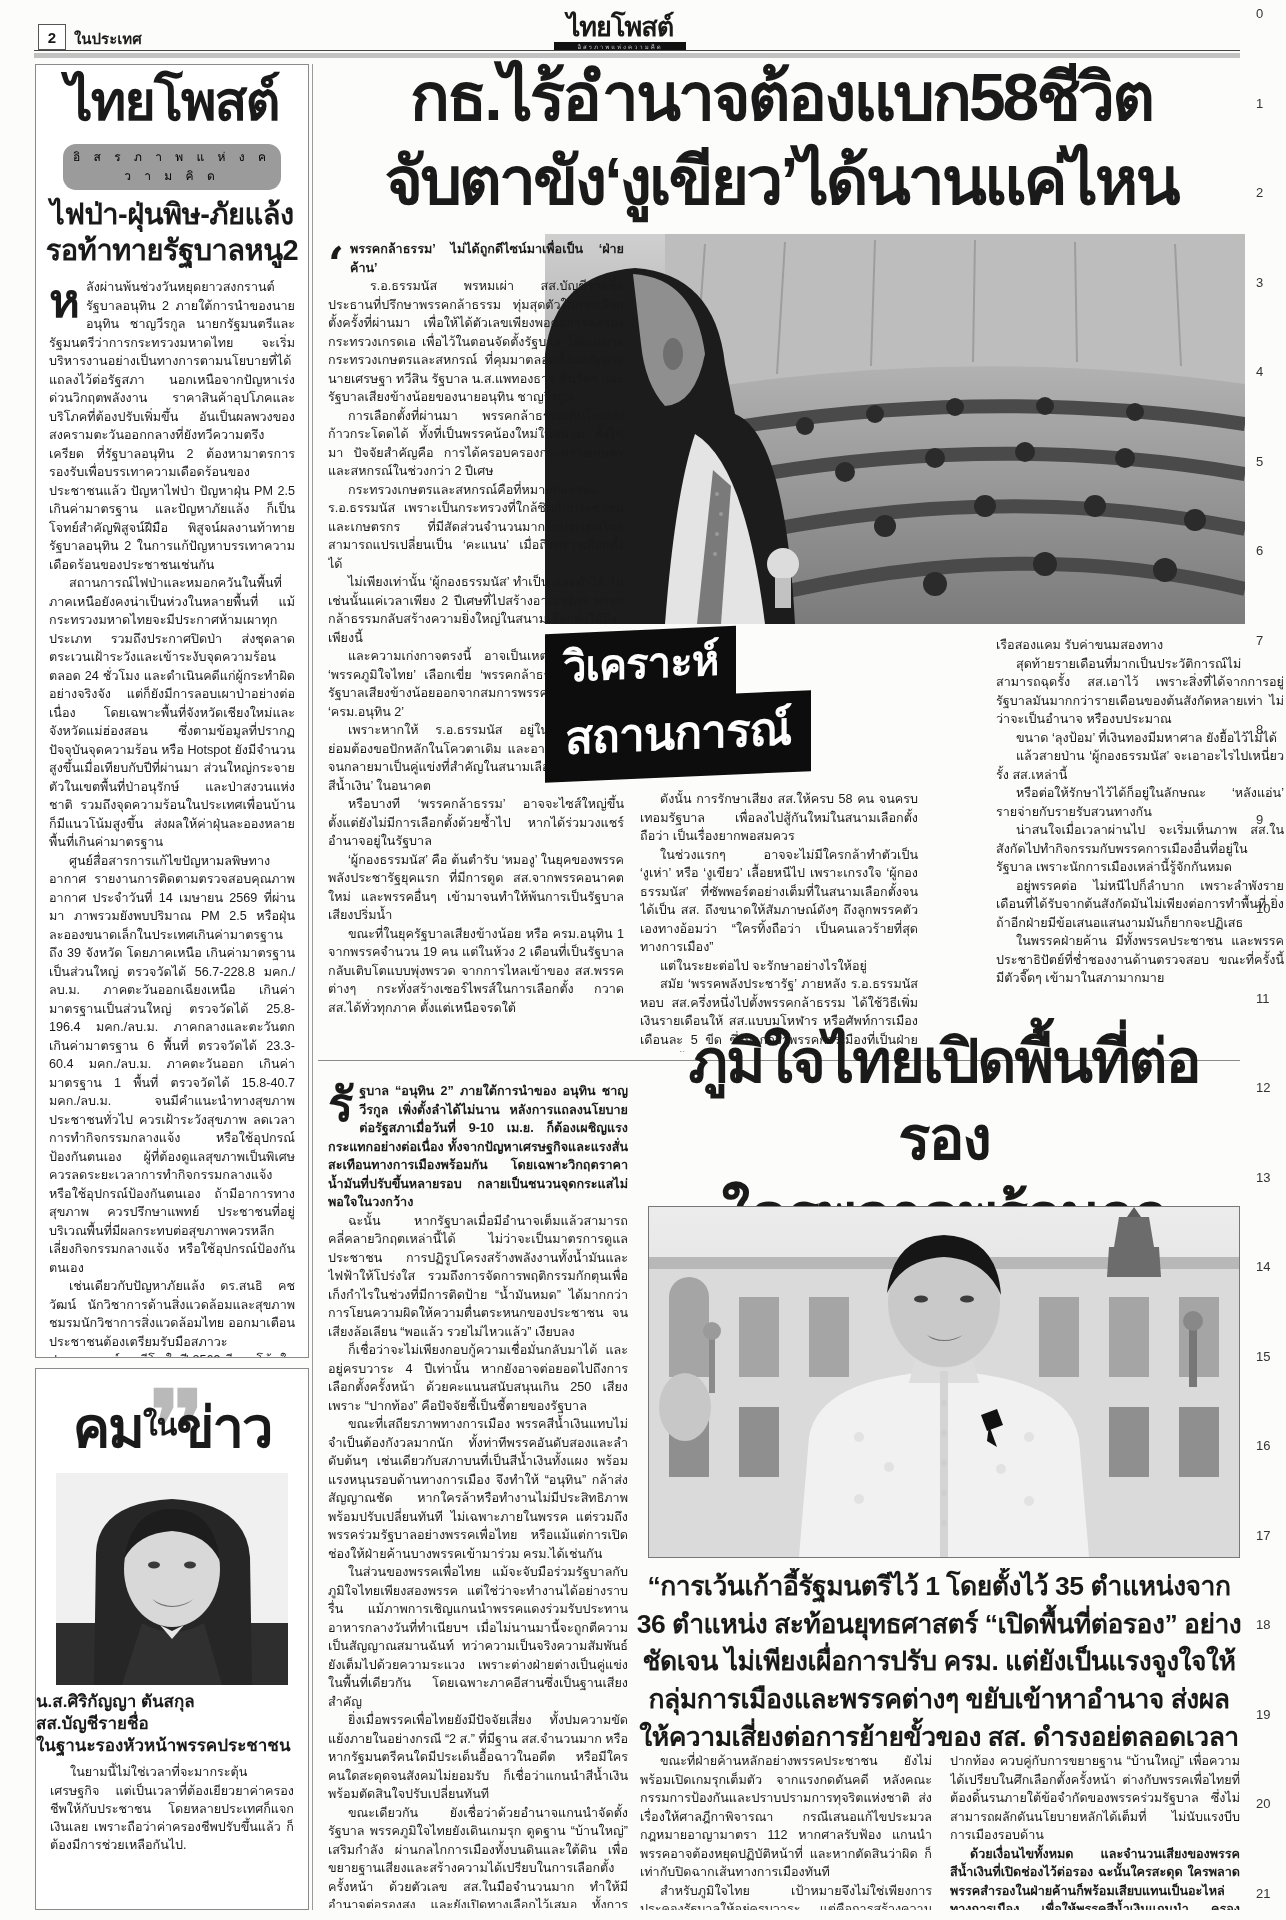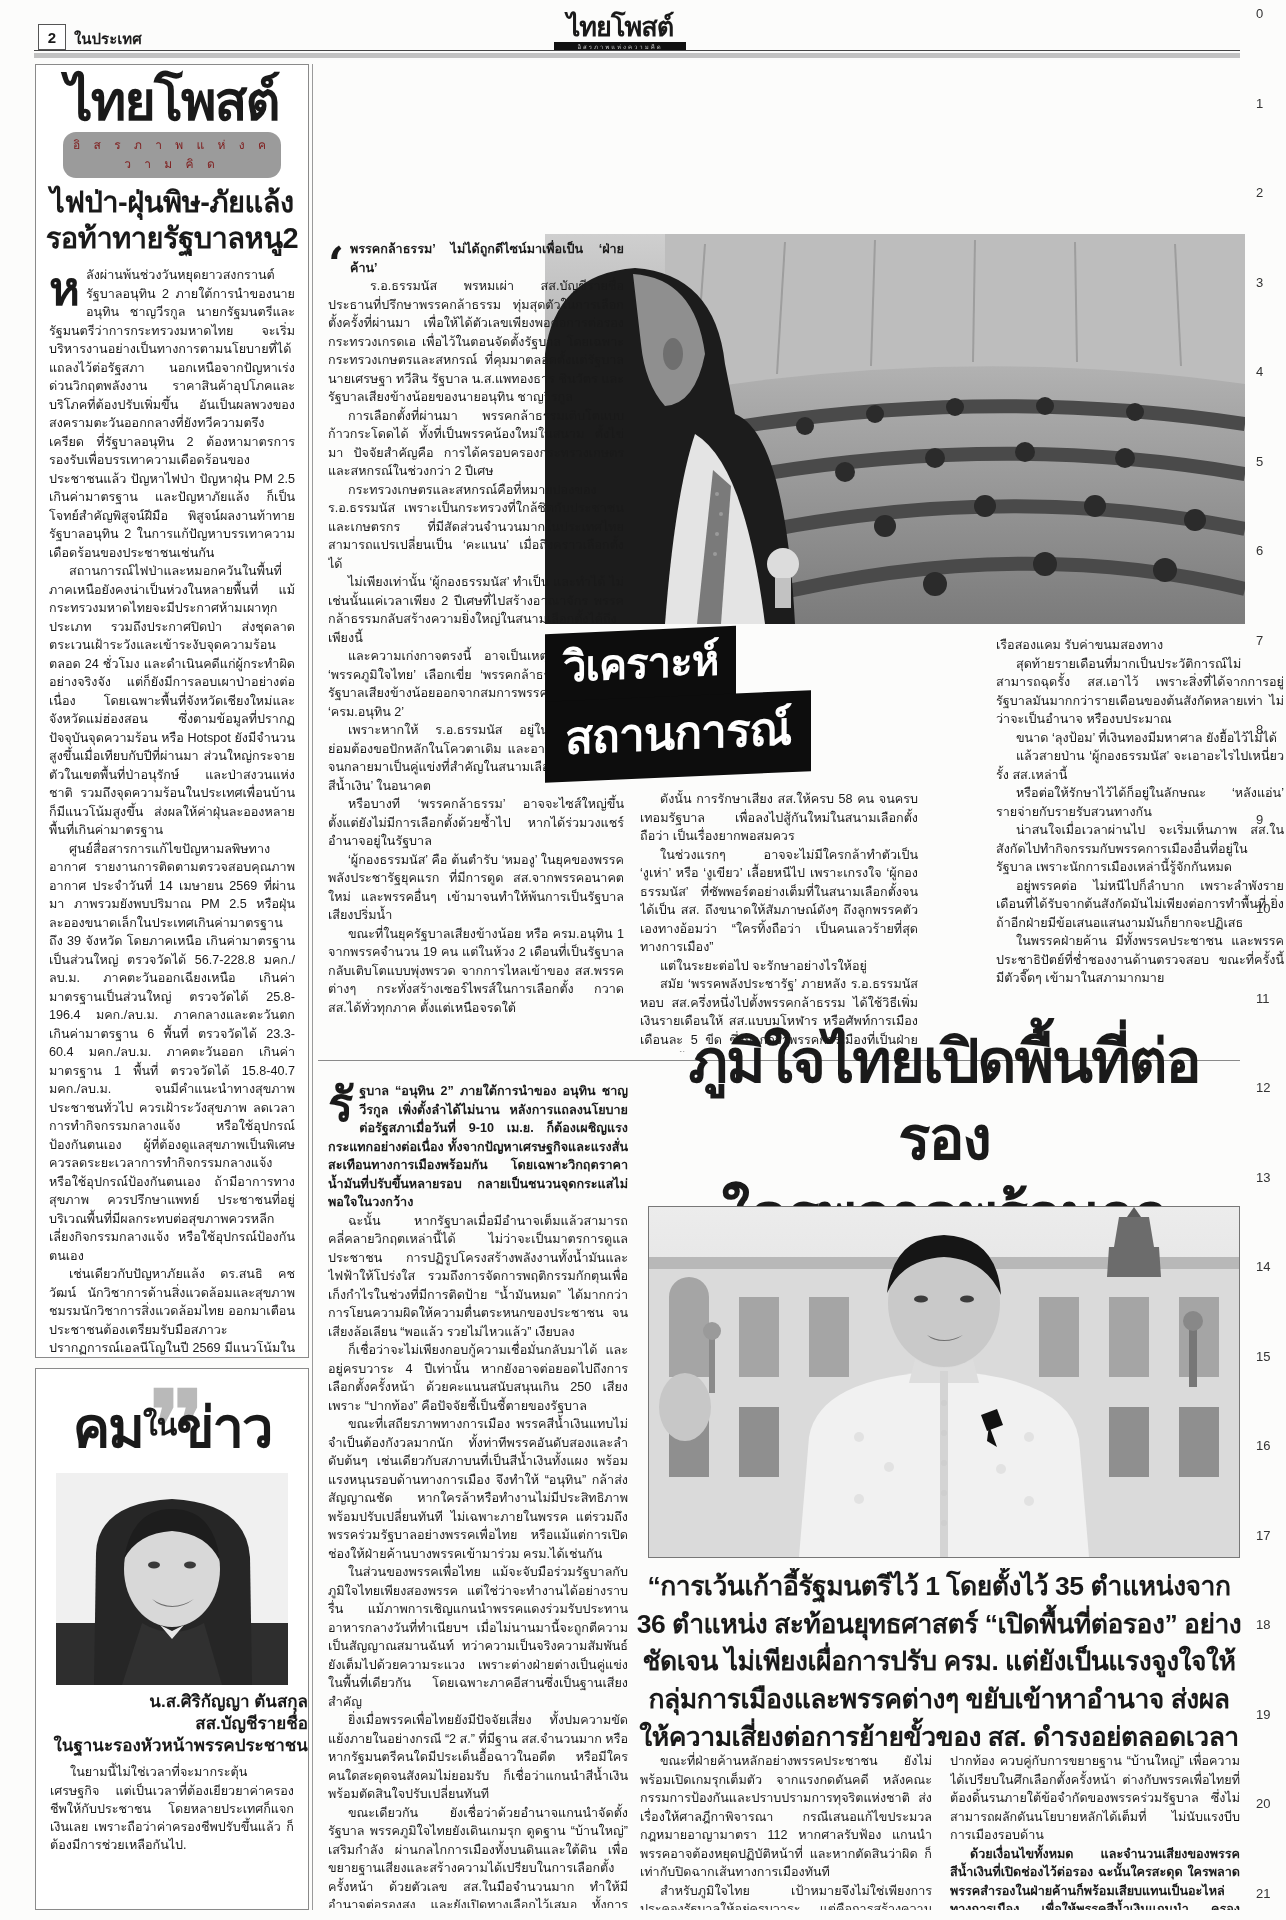--- a/index.html
+++ b/index.html
@@ -13,35 +13,35 @@
   .masthead .mh-title{font-size:27px;font-weight:900;letter-spacing:-1px;line-height:1;}
   .masthead .mh-bar{width:132px;height:9px;background:#111;margin:1px auto 0;display:flex;align-items:center;justify-content:center;}
   .masthead .mh-tag{font-size:6px;color:#cfcfcf;letter-spacing:2px;line-height:1;}
   .rule-thin{position:absolute;left:34px;right:46px;top:50px;height:1px;background:#444;}
   .rule-thick{position:absolute;left:34px;right:46px;top:53px;height:5px;background:#c2c2c2;}
   
   .ruler-mark{position:absolute;left:1256px;width:26px;text-align:left;font-size:13px;color:#333;}
   
   .box1{position:absolute;left:35px;top:64px;width:272px;height:1292px;border:1px solid #8a8a8a;background:#fff;overflow:hidden;}
   .logo-big{font-size:54px;font-weight:900;text-align:center;letter-spacing:-2px;line-height:1.05;margin-top:8px;}
-  .logo-pill{width:218px;margin:2px auto 6px;background:#9b9b9b;border-radius:13px;color:#7f1d1d;
+  .logo-pill{width:218px;margin:14px auto 6px;background:#9b9b9b;border-radius:13px;color:#000000;
         font-size:12px;letter-spacing:5px;text-align:center;padding:3px 0 5px;}
   .left-headline{font-size:29px;font-weight:800;text-align:center;line-height:1.25;letter-spacing:-0.5px;}
   .editorial{padding:10px 13px 0;font-size:12.6px;line-height:1.47;text-align:justify;}
   .editorial p{margin:0;text-indent:20px;}
   .editorial p.nofirst{text-indent:0;}
   .dropcap{float:left;font-size:47px;line-height:.82;font-weight:bold;padding:4px 6px 0 0;}
   .box2{position:absolute;left:35px;top:1368px;width:272px;height:540px;border:1px solid #8a8a8a;background:#fff;overflow:hidden;}
   .komkao{position:relative;text-align:center;margin-top:14px;height:86px;}
   .komkao .bigq{position:absolute;left:50%;top:-8px;transform:translateX(-42%);font-size:110px;color:#b9b9b9;
         font-family:"DejaVu Serif",serif;line-height:1;}
   .komkao .t1,.komkao .t3{font-size:56px;font-weight:900;position:relative;letter-spacing:-2px;}
   .komkao .t2{font-size:30px;font-weight:800;position:relative;top:-12px;letter-spacing:-1px;}
   .kphoto{margin:4px auto 0;width:232px;height:212px;position:relative;overflow:hidden;}
-  .kcap{text-align:right;font-weight:800;font-size:17px;line-height:1.3;margin-top:6px;}
+  .kcap{text-align:left;font-weight:800;font-size:17px;line-height:1.3;margin-top:6px;}
   .kquote{font-size:12.6px;line-height:1.45;text-align:justify;padding:6px 14px 0;}
   .kquote p{margin:0;text-indent:20px;}
   
   .vrule{position:absolute;left:312px;top:64px;width:1px;height:1846px;background:#9a9a9a;}
   .hrule-mid{position:absolute;left:318px;top:1060px;width:922px;height:1px;background:#8a8a8a;}
   
   .head1{position:absolute;left:322px;top:56px;width:918px;text-align:center;font-weight:900;
         font-size:66px;line-height:1.27;letter-spacing:-3px;}
   .photo1{position:absolute;left:545px;top:234px;width:700px;height:390px;}
   .col{position:absolute;font-size:12.6px;line-height:1.47;text-align:justify;overflow:hidden;}
@@ -146,20 +146,24 @@
     <div class="kcap">
       <div>น.ส.ศิริกัญญา ตันสกุล</div>
       <div>สส.บัญชีรายชื่อ</div>
       <div>ในฐานะรองหัวหน้าพรรคประชาชน</div>
     </div>
     <div class="kquote">
       <p>ในยามนี้ไม่ใช่เวลาที่จะมากระตุ้นเศรษฐกิจ แต่เป็นเวลาที่ต้องเยียวยาค่าครองชีพให้กับประชาชน โดยหลายประเทศก็แจกเงินเลย เพราะถือว่าค่าครองชีพปรับขึ้นแล้ว ก็ต้องมีการช่วยเหลือกันไป.</p>
     </div>
   </div>
 
+  <div class="head1">
+    <div>กธ.ไร้อำนาจต้องแบก58ชีวิต</div>
+    <div>จับตาขัง‘งูเขียว’ได้นานแค่ไหน</div>
+  </div>
 
   <div class="photo1">
     <svg width="700" height="390" viewBox="0 0 700 390">
       <defs>
         <linearGradient id="g1" x1="0" y1="0" x2="0" y2="1">
           <stop offset="0" stop-color="#cfcfcf"></stop>
             <stop offset=".45" stop-color="#a8a8a8"></stop>
             <stop offset="1" stop-color="#7b7b7b"></stop>
         </linearGradient>
       </defs>

